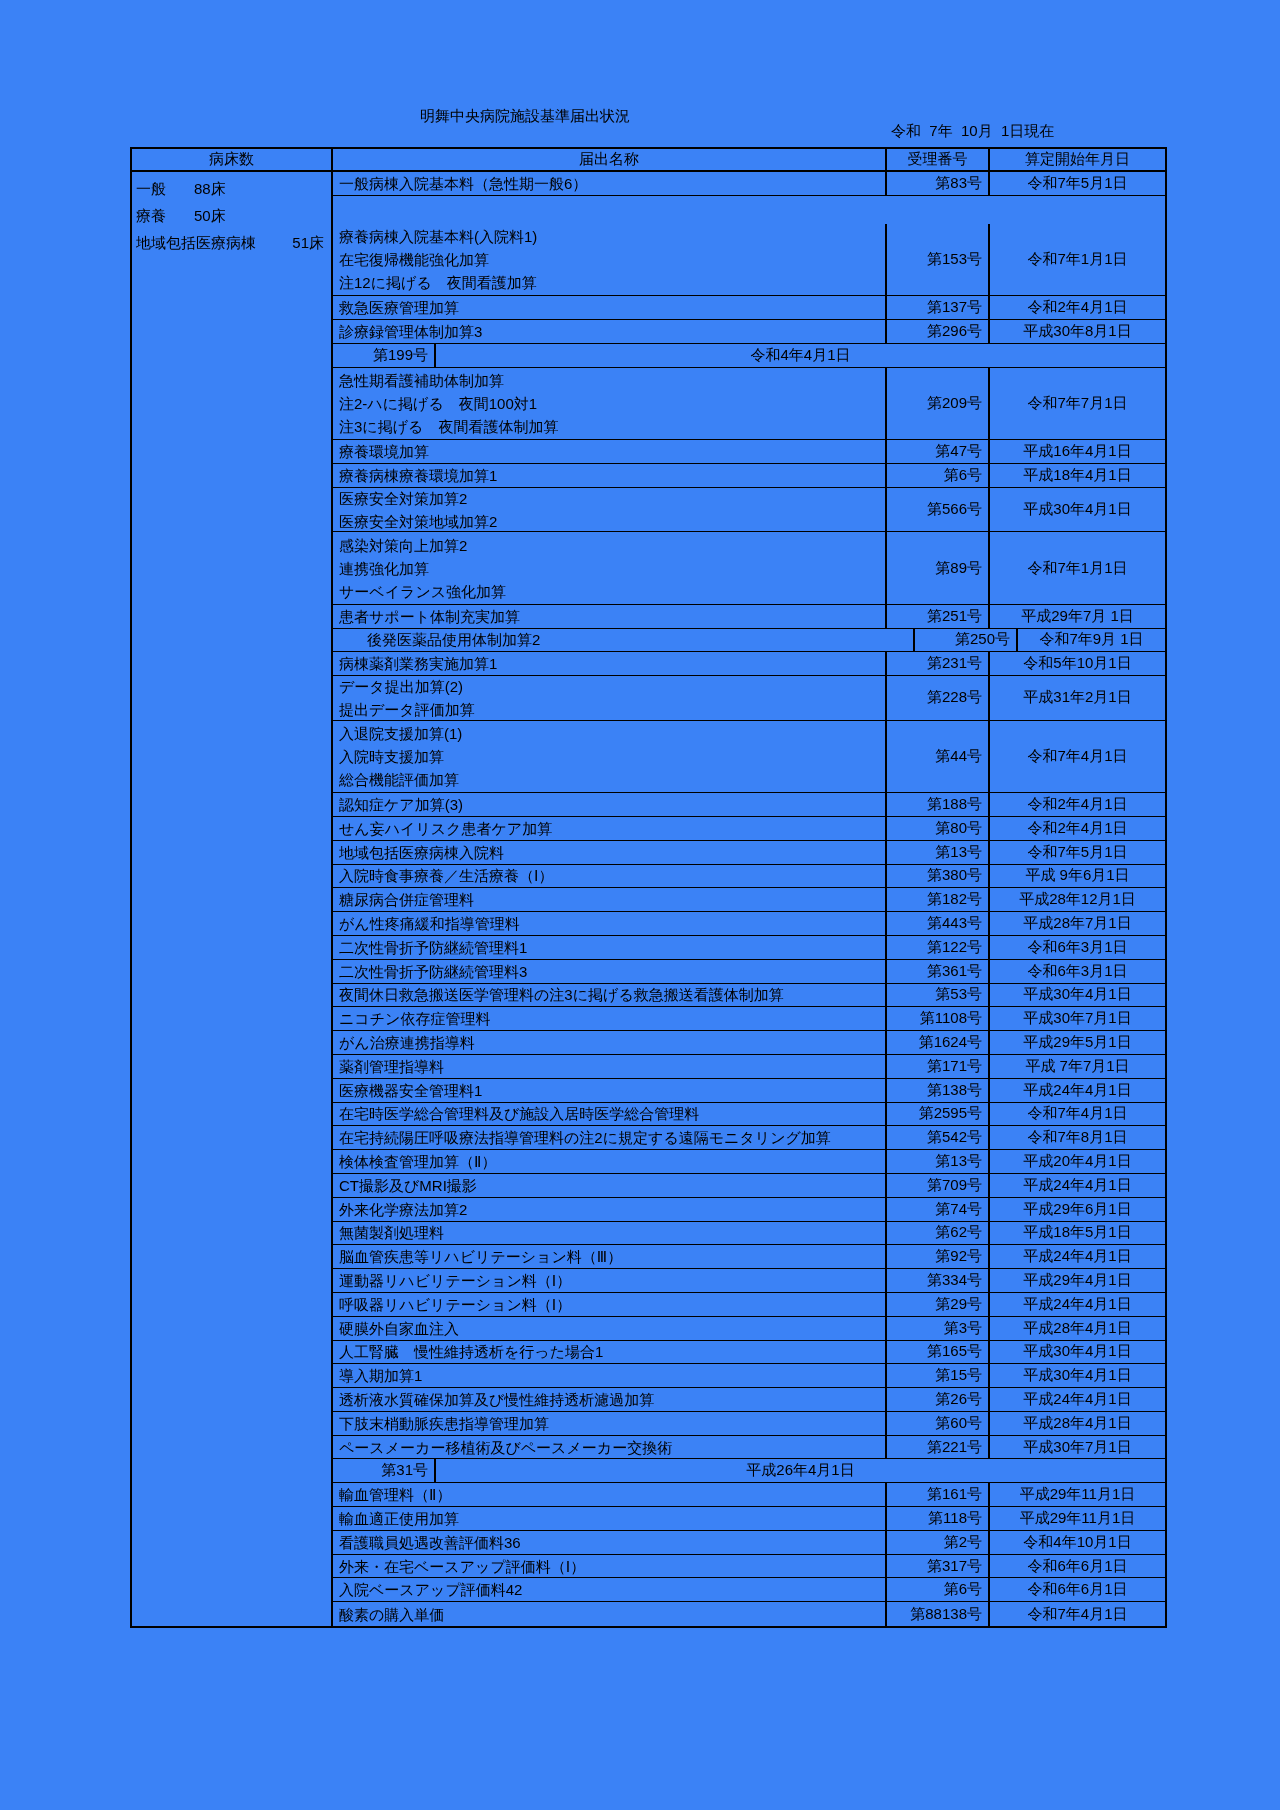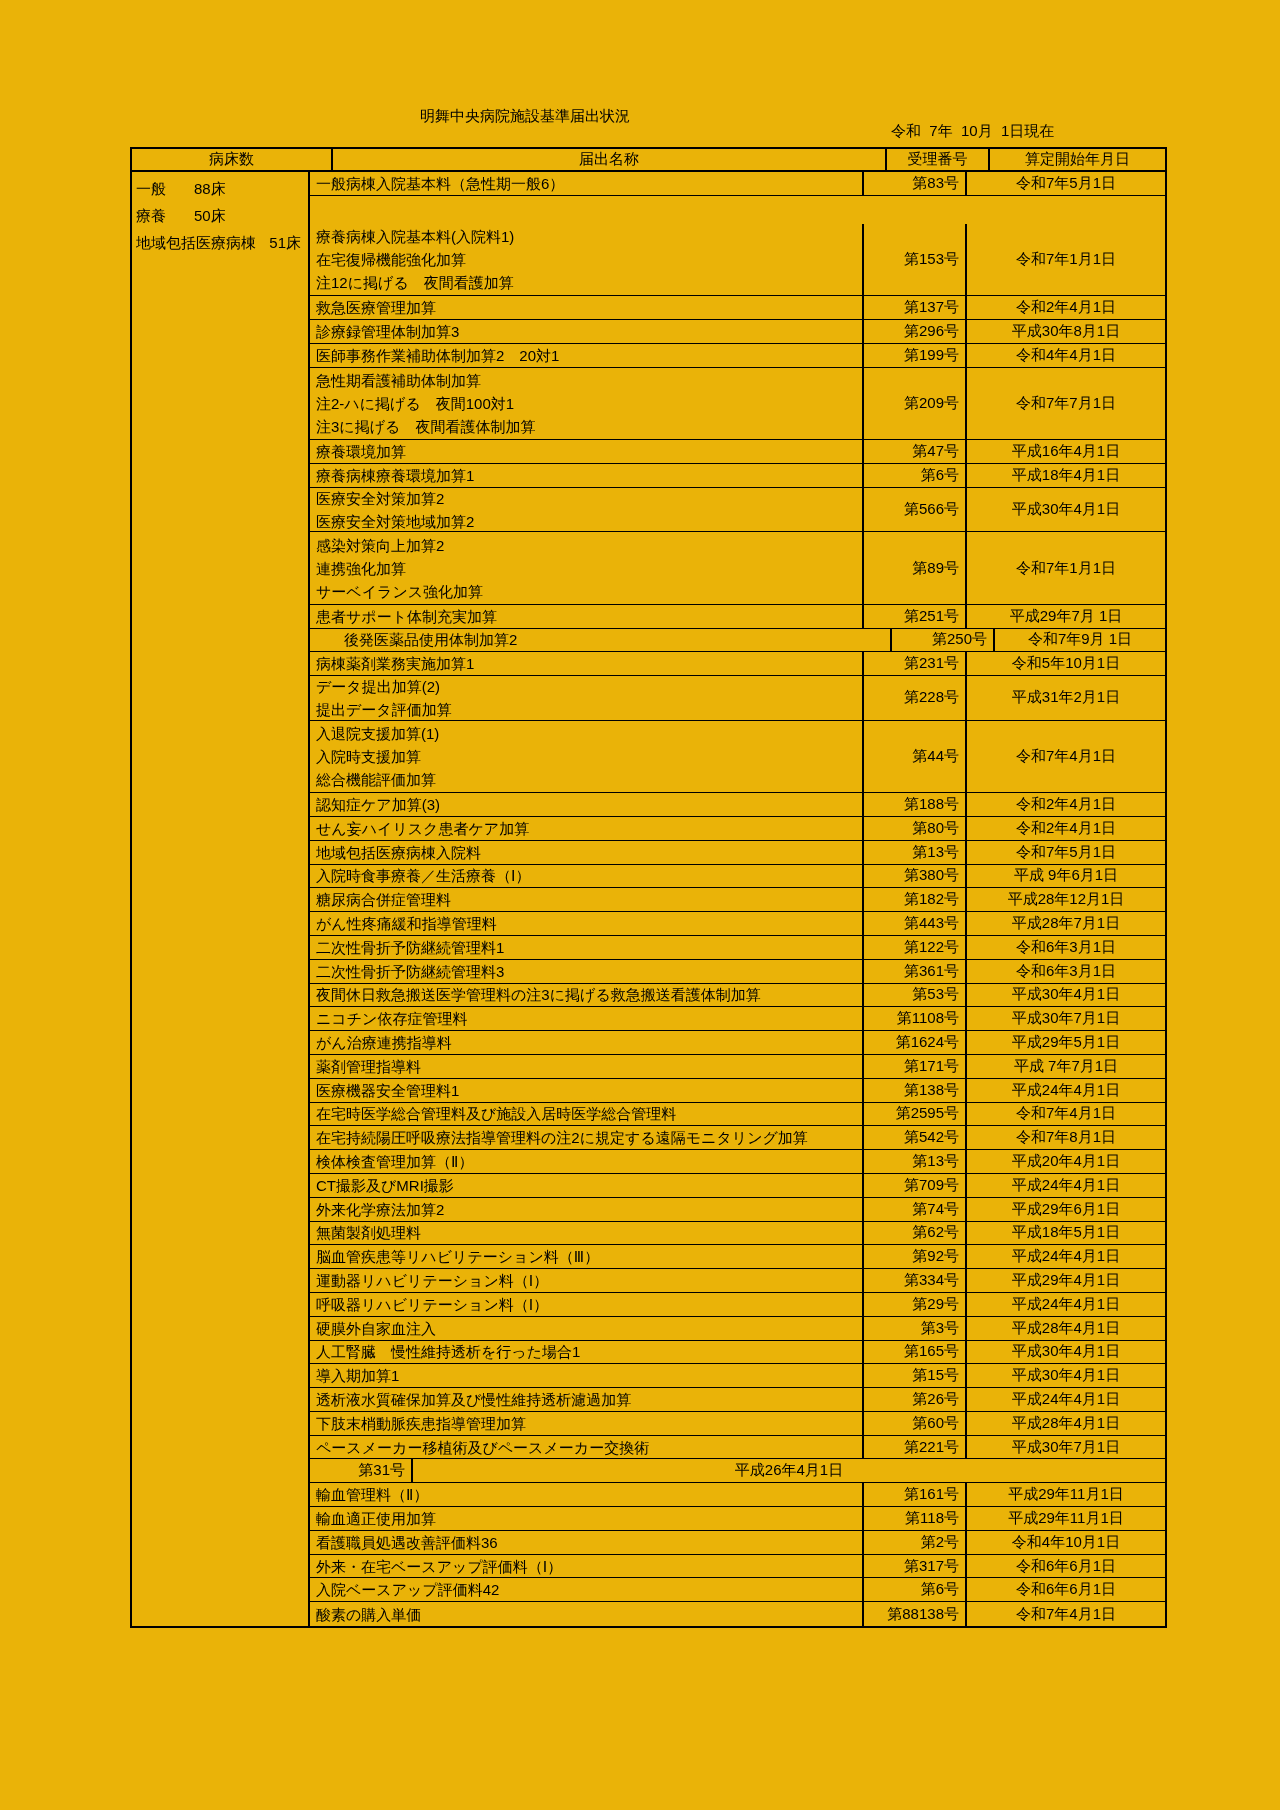--- a/index.html
+++ b/index.html
@@ -1,21 +1,21 @@
 <!DOCTYPE html>
 <html><head>
 <meta charset="utf-8">
 <style>
   * { margin: 0; padding: 0; box-sizing: border-box; }
   html, body { background: #888; }
   .page {
     position: relative;
     width: 1280px;
     height: 1810px;
-    background: #eab308;
+    background: #3b82f6;
     font-family: "Liberation Sans", sans-serif;
     color: #000000;
     overflow: hidden;
     margin: 0 auto;
   }
   .doc-title {
     position: absolute;
     top: 106px;
     left: 130px;
     width: 790px;
@@ -45,21 +45,21 @@
   .hcell {
     display: flex; align-items: center; justify-content: center;
     height: 100%;
   }
   .hcell.beds  { width: 201px; border-right: 2px solid #000; }
   .hcell.name  { width: 554px; border-right: 2px solid #000; }
   .hcell.num   { width: 103px; border-right: 2px solid #000; }
   .hcell.date  { flex: 1; }
   .body-wrap { display: flex; align-items: stretch; }
   .beds-col {
-    width: 178px;
+    width: 201px;
     border-right: 2px solid #000;
     padding: 3px 4px 0 4px;
   }
   .bed-line {
     display: flex;
     line-height: 27px;
     white-space: nowrap;
   }
   .bed-label { min-width: 58px; }
   .bed-line:nth-child(3) .bed-count { margin-left: auto; padding-right: 3px; }
@@ -147,23 +147,20 @@
             <div class="cell date">令和2年4月1日</div>
           </div>
           <div class="row" style="height: 23.8px;">
             <div class="cell name">
               <div class="line">診療録管理体制加算3</div>
             </div>
             <div class="cell num">第296号</div>
             <div class="cell date">平成30年8月1日</div>
           </div>
           <div class="row" style="height: 23.8px;">
-            <div class="cell name">
-              <div class="line">医師事務作業補助体制加算2　20対1</div>
-            </div>
             <div class="cell num">第199号</div>
             <div class="cell date">令和4年4月1日</div>
           </div>
           <div class="row" style="height: 72.5px;">
             <div class="cell name">
               <div class="line">急性期看護補助体制加算</div>
               <div class="line">注2-ハに掲げる　夜間100対1</div>
               <div class="line">注3に掲げる　夜間看護体制加算</div>
             </div>
             <div class="cell num">第209号</div>

